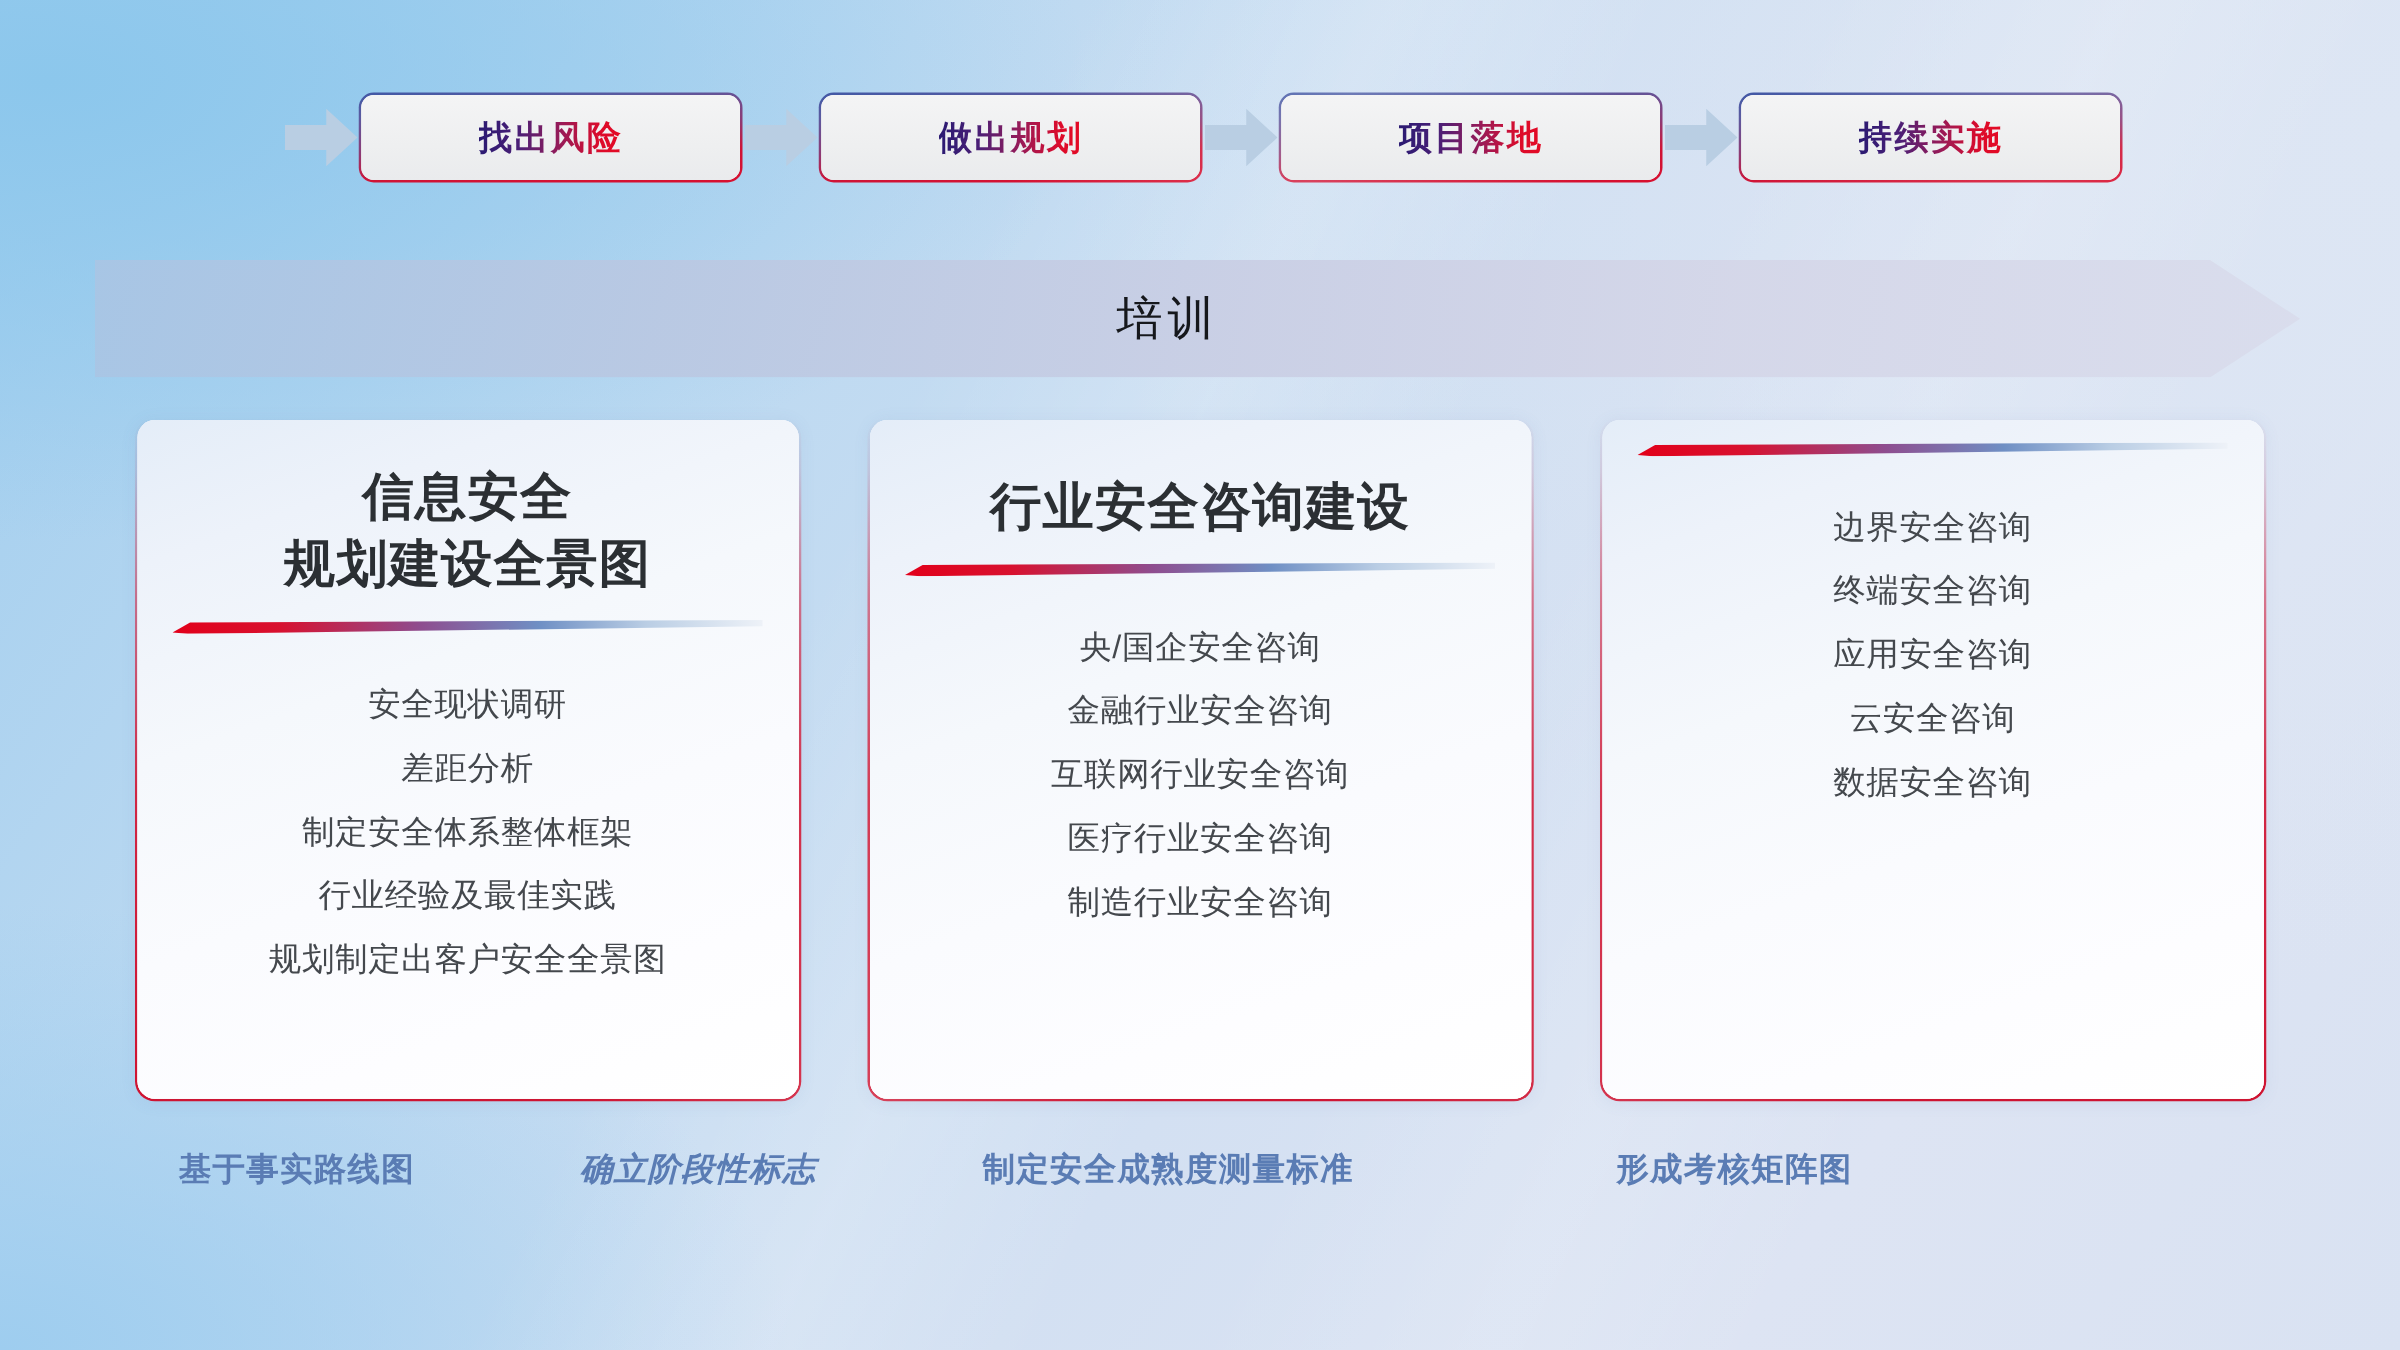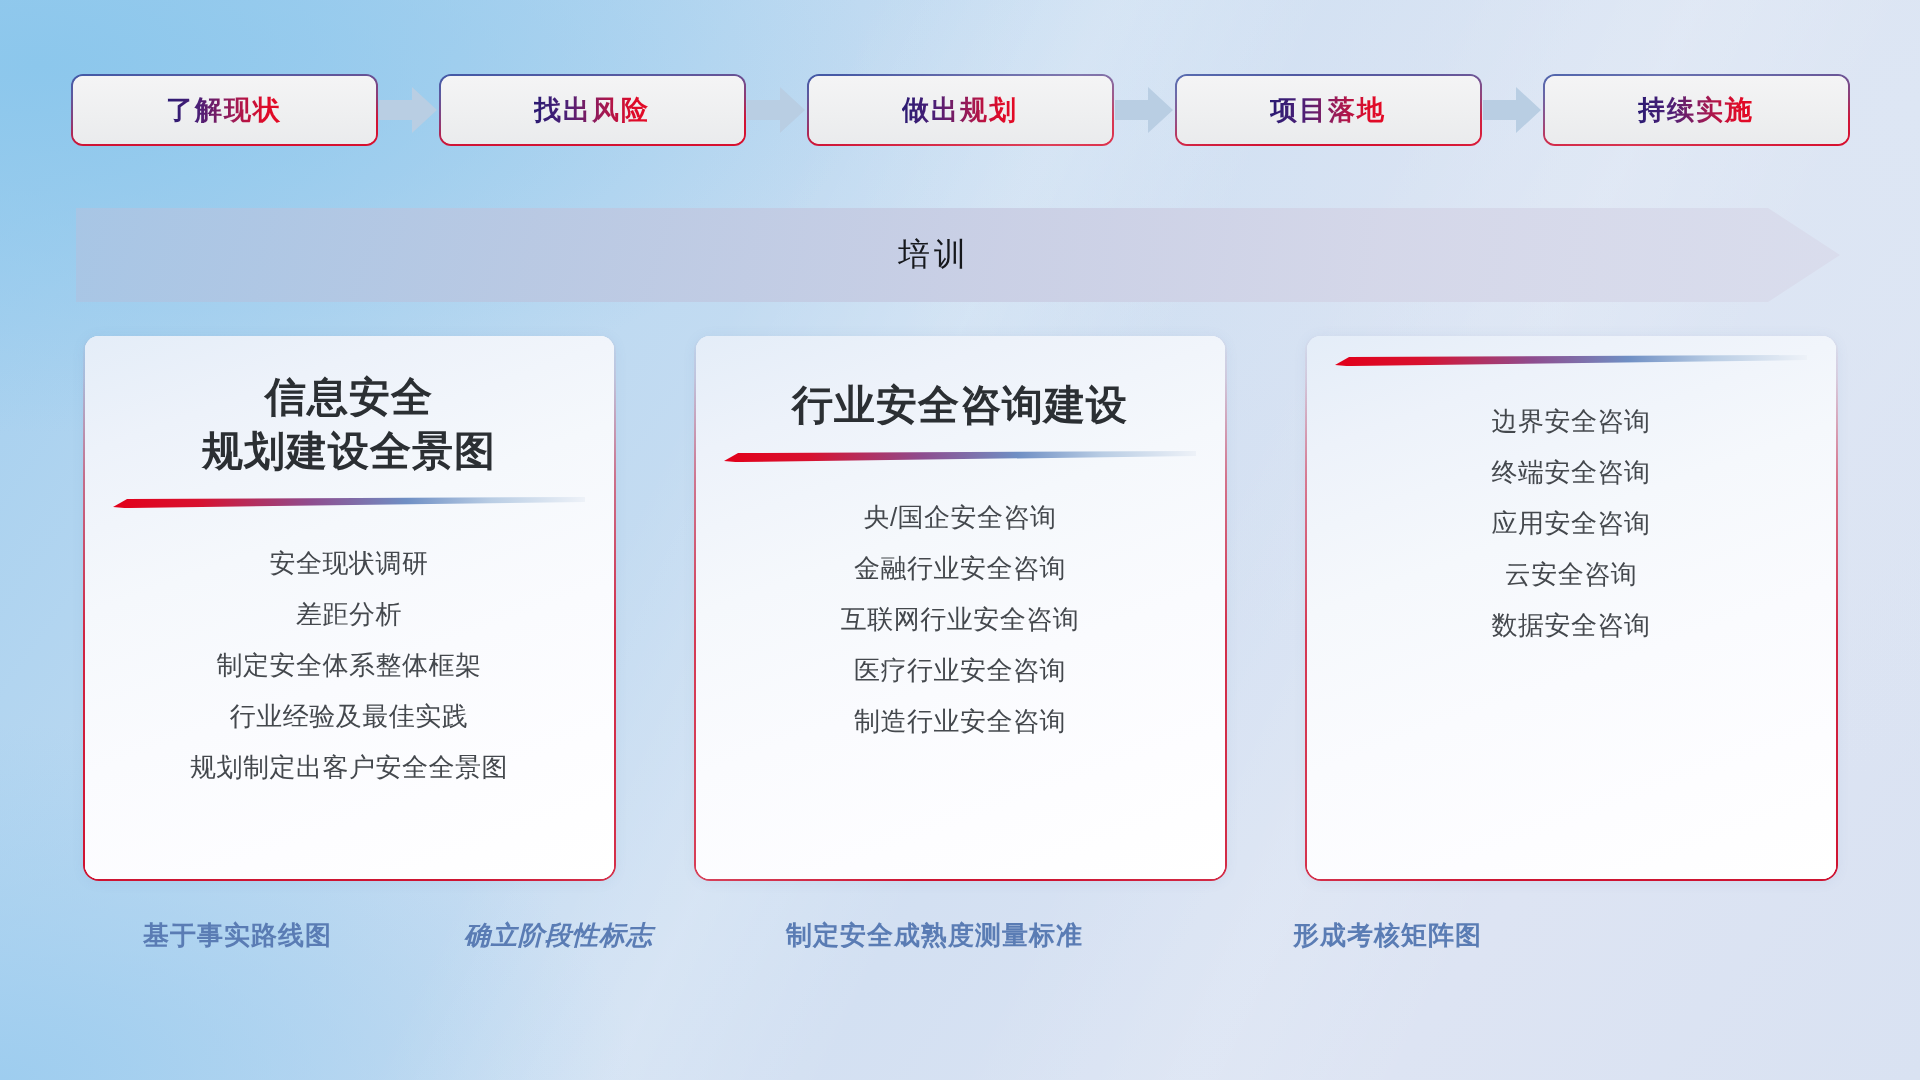--- a/index.html
+++ b/index.html
@@ -104,37 +104,37 @@
     opacity: 0.92;
     -webkit-clip-path: polygon(0 0, calc(100% - 72px) 0, 100% 50%, calc(100% - 72px) 100%, 0 100%);
     clip-path: polygon(0 0, calc(100% - 72px) 0, 100% 50%, calc(100% - 72px) 100%, 0 100%);
   }
   .banner-title {
     position: absolute;
     inset: 0;
     display: flex;
     align-items: center;
     justify-content: center;
-    font-size: 32px;
+    font-size: 37px;
     font-weight: 500;
     color: #16181c;
     letter-spacing: 4px;
     padding-right: 48px;
     box-sizing: border-box;
   }
 
   
   .cards {
     position: absolute;
     left: 0;
     top: 336px;
     width: 1920px;
     display: flex;
     justify-content: center;
-    gap: 82px;
+    gap: 57px;
   }
   .card {
     position: relative;
     width: 529px;
     height: 543px;
     border-radius: 14px;
     box-sizing: border-box;
     background: linear-gradient(160deg,
         #e6eef8 0%,
         #eff3fa 18%,
@@ -240,24 +240,20 @@
   .bl-2 { left: 786px; }
   .bl-3 { left: 1293px; }
 </style>
 </head>
 <body>
 
 <div class="bg-streaks"></div>
 
 <div class="steps">
 
-  <div class="step-box">
-    <div class="step-box-inner"></div>
-    <span class="step-label">了解现状</span>
-  </div>
 
   <div class="step-arrow">
     <svg width="58" height="46" viewBox="0 0 58 46" aria-hidden="true">
       <path d="M0 13 L33 13 L33 0 L58 23 L33 46 L33 33 L0 33 Z" fill="#b9cee3"></path>
     </svg>
   </div>
 
   <div class="step-box">
     <div class="step-box-inner"></div>
     <span class="step-label">找出风险</span>

